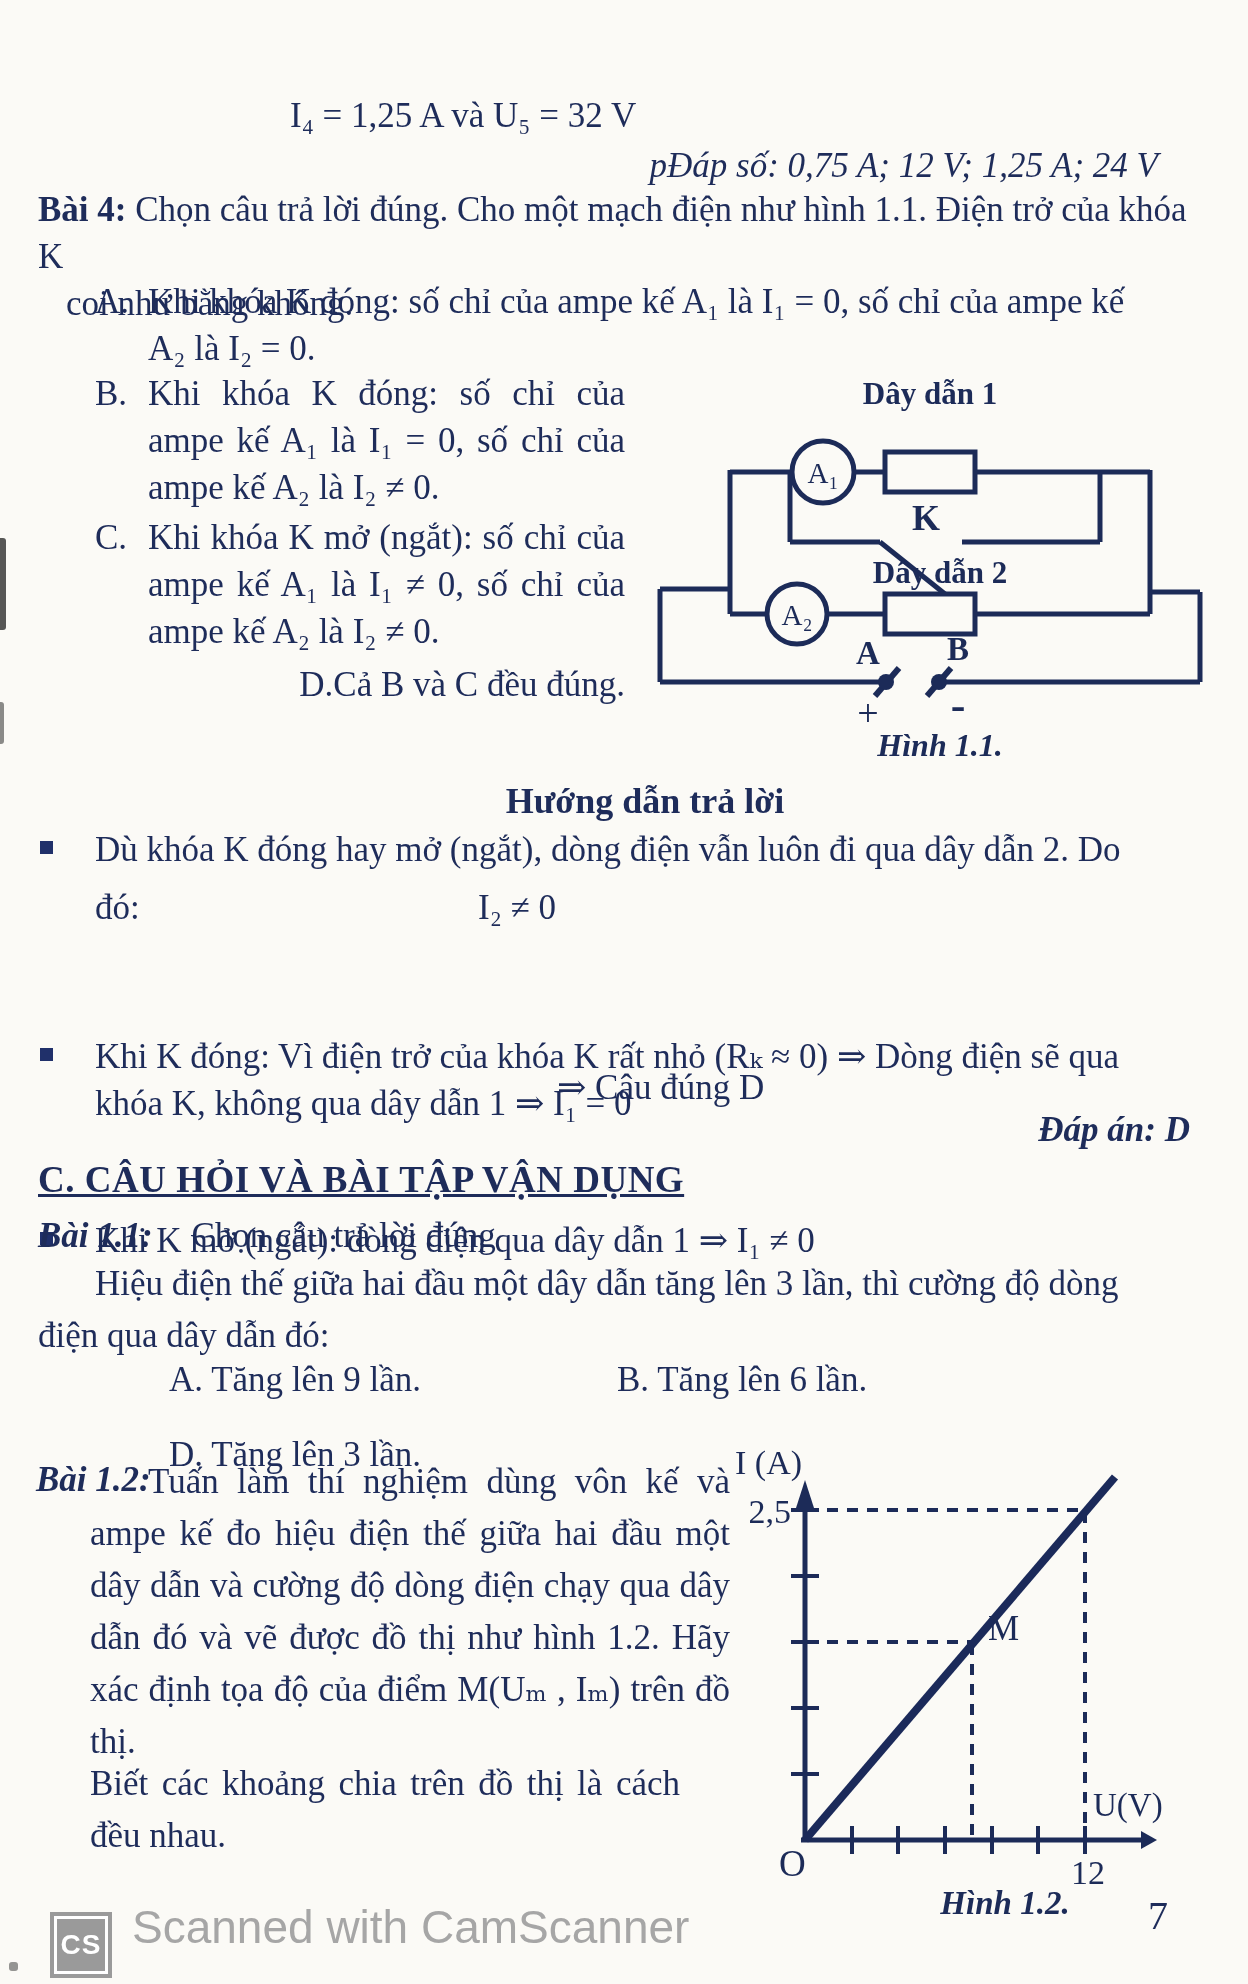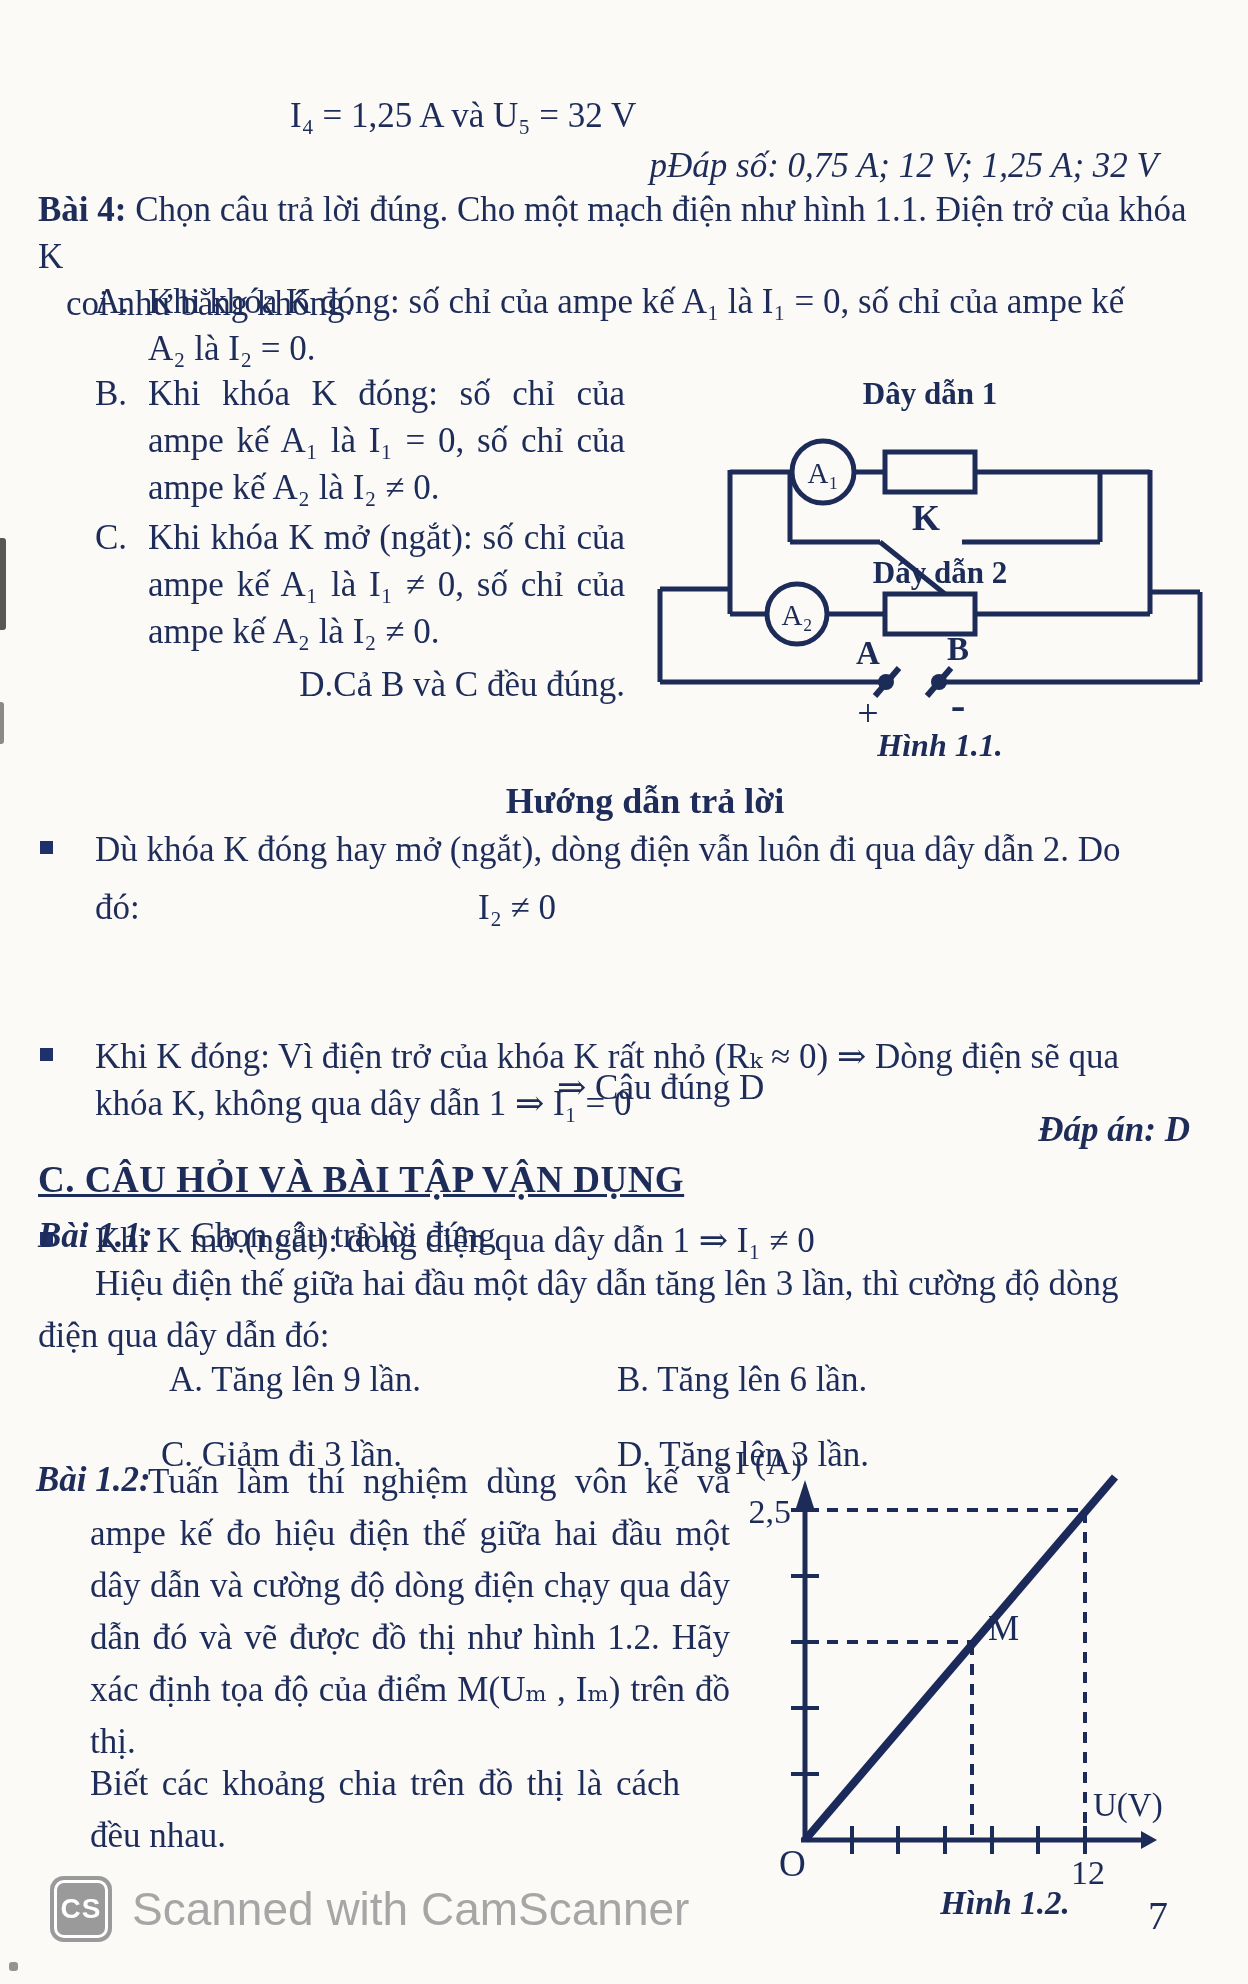--- a/index.html
+++ b/index.html
@@ -19,39 +19,40 @@
   .opt .lbl{display:inline-block;width:53px;text-indent:0;}
   
   .bullet{padding-left:57px;position:relative;}
   .bullet::before{
     content:"";position:absolute;left:2px;top:15px;width:13px;height:13px;
     background:#20306a;
   }
   svg text{font-family:"Liberation Serif","DejaVu Serif","DejaVu Sans",serif;fill:#1c2b58;}
   .wm{display:flex;align-items:center;gap:20px;}
   .wm-logo{
-    width:62px;height:66px;background:#9a9a9a;border-radius:14px;
+    width:62px;height:66px;background:#9a9a9a;border-radius:0;
     display:flex;align-items:center;justify-content:center;
     box-shadow:inset 0 0 0 4px #9a9a9a, inset 0 0 0 7px #ffffff;
+    margin-top:36px;
   }
   .wm-logo span{color:#fff;font-family:"Liberation Sans","DejaVu Sans",sans-serif;
     font-weight:bold;font-size:28px;letter-spacing:1px;}
   .wm-text{font-family:"Liberation Sans","DejaVu Sans",sans-serif;color:#a6a6a6;font-size:46px;}
   .artifact{background:#2e2e2e;border-radius:3px;opacity:.8;}
 </style>
 </head>
 <body>
 
 <div class="abs artifact" style="left:-3px;top:538px;width:9px;height:92px;"></div>
 <div class="abs artifact" style="left:-2px;top:702px;width:6px;height:42px;opacity:.55;"></div>
 <div class="abs artifact" style="left:9px;top:1962px;width:9px;height:9px;opacity:.5;"></div>
 
 <div class="abs body-fs" style="left:290px;top:92px;">I₄ = 1,25 A và U₅ = 32 V</div>
 
-<div class="abs body-fs i" style="right:90px;top:142px;">pĐáp số: 0,75 A; 12 V; 1,25 A; 32 V</div>
+<div class="abs body-fs i" style="right:90px;top:142px;">pĐáp số: 0,75 A; 12 V; 1,25 A; 24 V</div>
 
 <div class="abs body-fs" style="left:38px;top:186px;width:1160px;">
   <span class="b">Bài 4:</span>
   <span>Chọn câu trả lời đúng. Cho một mạch điện như hình 1.1. Điện trở của khóa K</span>
   <span style="display:block;margin-left:28px;">coi như bằng không.</span>
 </div>
 
 <div class="abs body-fs" style="left:95px;top:278px;width:1110px;">
   <span style="display:inline-block;width:53px;">A.</span><span>Khi khóa K đóng: số chỉ của ampe kế A₁ là I₁ = 0, số chỉ của ampe kế</span>
   <span style="display:block;margin-left:53px;">A₂ là I₂ = 0.</span>
@@ -136,21 +137,20 @@
   <span class="b i">Bài 1.1:</span>
   <span style="margin-left:30px;">Chọn câu trả lời đúng</span>
 </div>
 <div class="abs body-fs" style="left:95px;top:1258px;width:1120px;line-height:52px;">
   <span style="display:block;">Hiệu điện thế giữa hai đầu một dây dẫn tăng lên 3 lần, thì cường độ dòng</span>
   <span style="display:block;margin-left:-57px;">điện qua dây dẫn đó:</span>
 </div>
 <div class="abs body-fs" style="left:133px;top:1356px;width:950px;display:grid;grid-template-columns:448px auto;row-gap:28px;margin-left:36px;">
   <span>A. Tăng lên 9 lần.</span>
   <span>B. Tăng lên 6 lần.</span>
-  <span style="margin-left:-8px;">C. Giảm đi 3 lần.</span>
   <span>D. Tăng lên 3 lần.</span>
 </div>
 
 <div class="abs body-fs b i" style="left:36px;top:1456px;">Bài 1.2:</div>
 <div class="abs body-fs just" style="left:90px;top:1456px;width:640px;line-height:52px;text-indent:58px;">Tuấn làm thí nghiệm dùng vôn kế và ampe kế đo hiệu điện thế giữa hai đầu một dây dẫn và cường độ dòng điện chạy qua dây dẫn đó và vẽ được đồ thị như hình 1.2. Hãy xác định tọa độ của điểm M(Uₘ , Iₘ) trên đồ thị.</div>
 <div class="abs body-fs just" style="left:90px;top:1758px;width:590px;line-height:52px;">Biết các khoảng chia trên đồ thị là cách đều nhau.</div>
 
 <svg class="abs" style="left:695px;top:1428px;" width="480" height="492" viewBox="0 0 480 492">
 
   <g stroke="#1c2b58" fill="none">

